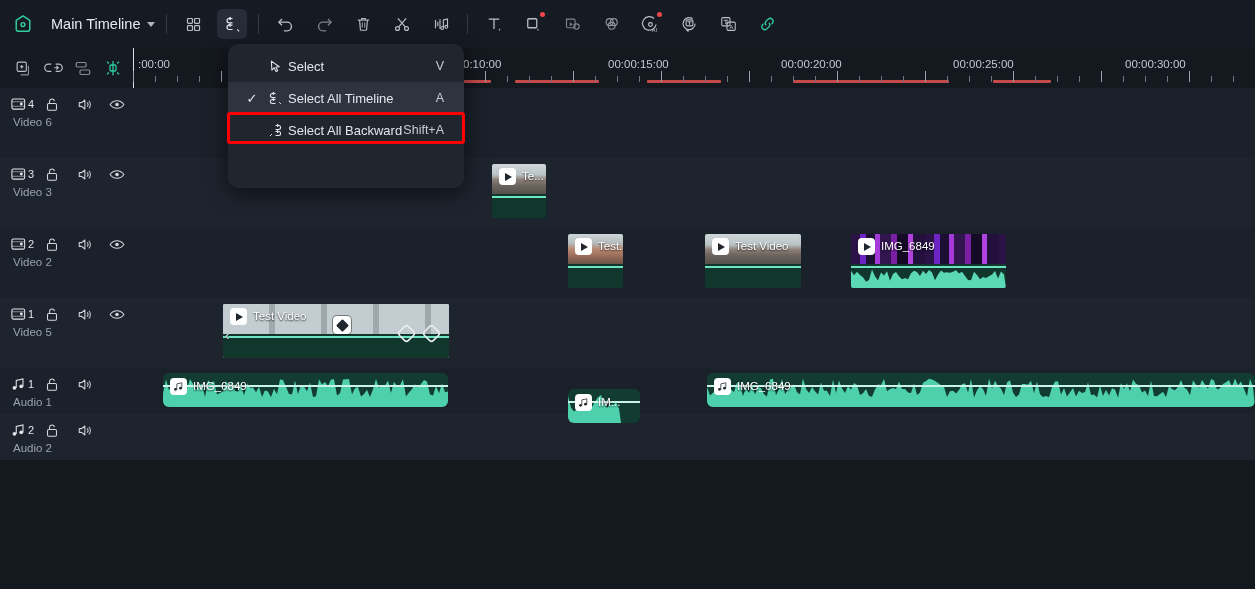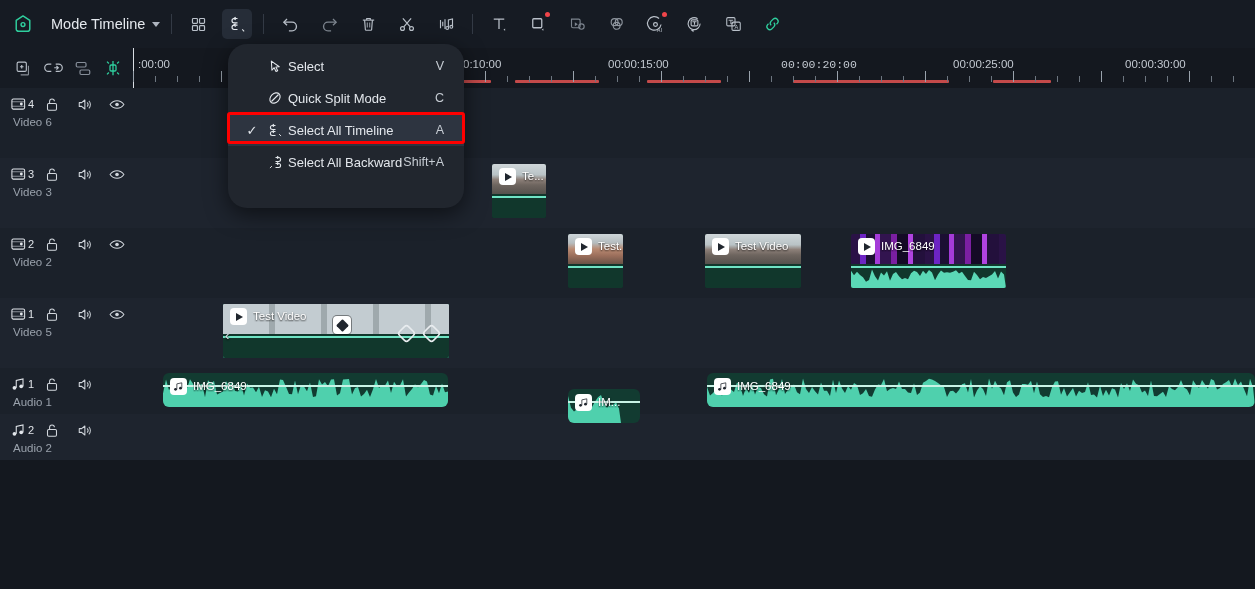--- a/index.html
+++ b/index.html
@@ -111,22 +111,22 @@
 
   
   .aclip{ position:absolute; border-radius:6px; overflow:hidden; background:#123b31; cursor:pointer;}
   .aclip .wave{ position:absolute; left:0;right:0;bottom:0;top:0; }
   .aclip .volline{ position:absolute; left:0;right:0; top:36%; height:2px; background:#c8f3e6; }
   .aclip .alabel{ position:absolute; left:30px; top:7px; font-size:11.5px; color:#fff; text-shadow:0 1px 2px rgba(0,0,0,.8); white-space:nowrap; overflow:hidden;}
   .aclip .abadge{ position:absolute; left:7px; top:5px; width:17px;height:17px;border-radius:4px;background:#fff;display:flex;align-items:center;justify-content:center;}
 
   
   .menu{
-    position:absolute; left:228px; top:44px; width:236px; height:164px;
-    background:#21262e; border-radius:19px;
+    position:absolute; left:228px; top:44px; width:236px; height:144px;
+    background:#21262e; border-radius:10px;
     box-shadow:0 6px 22px rgba(0,0,0,.55);
     z-index:50; padding:6px 0;
   }
   .menu-item{
     position:relative; height:32px; display:flex; align-items:center;
     font-size:13px; color:#e3e7ec; cursor:pointer;
   }
   .menu-item .check{ position:absolute; left:17px; width:14px; text-align:center; font-size:13px; color:#e3e7ec; }
   .menu-item .mi-icon{ position:absolute; left:38px; width:18px;height:18px;display:flex;align-items:center;justify-content:center;}
   .menu-item .mi-label{ position:absolute; left:60px; }
@@ -143,21 +143,21 @@
 <div id="app">
 
   <div class="toolbar">
     <div class="home-logo">
       <svg width="22" height="22" viewBox="0 0 24 24" fill="none" stroke="#2fcf9e" stroke-width="1.6">
         <path d="M12 3.2 4.6 8.1v9.3A2.6 2.6 0 0 0 7.2 20h9.6a2.6 2.6 0 0 0 2.6-2.6V8.1Z" stroke-linejoin="round"></path>
         <circle cx="12" cy="12.6" r="2.1"></circle>
       </svg>
     </div>
     <div class="proj-title">
-      <span>Mode Timeline</span>
+      <span>Main Timeline</span>
       <span class="caret"></span>
     </div>
     <div class="tb-sep"></div>
     <div id="tb-left" style="display:flex;align-items:center;">
         <div class="tb-btn" title="Grid View">
           <svg width="17" height="17" viewBox="0 0 24 24" fill="none" stroke="#b9c0c9" stroke-width="1.7">
             <rect x="3.5" y="3.5" width="7" height="7" rx="1.2"></rect>
             <rect x="13.5" y="3.5" width="7" height="7" rx="1.2"></rect>
             <rect x="3.5" y="13.5" width="7" height="7" rx="1.2"></rect>
             <rect x="13.5" y="13.5" width="7" height="7" rx="1.2"></rect>
@@ -366,21 +366,21 @@
         <div class="tick major" style="left:968px;"></div>
         <div class="tick minor" style="left:990px;"></div>
         <div class="tick minor" style="left:1012px;"></div>
         <div class="tick minor" style="left:1034px;"></div>
         <div class="tick major" style="left:1056px;"></div>
         <div class="tick minor" style="left:1078px;"></div>
         <div class="tick minor" style="left:1100px;"></div>
         <div class="tlabel" style="left:5px;">:00:00</div>
         <div class="tlabel" style="left:330px;">0:10:00</div>
         <div class="tlabel" style="left:475px;">00:00:15:00</div>
-        <div class="tlabel" style="left:648px;font-family:Liberation Mono, monospace;">00:00:20:00</div>
+        <div class="tlabel" style="left:648px;">00:00:20:00</div>
         <div class="tlabel" style="left:820px;">00:00:25:00</div>
         <div class="tlabel" style="left:992px;">00:00:30:00</div>
       </div>
   </div>
 
   <div class="tl-body">
     <div id="tracks-container">
         <div class="track-row" style="top:0px;height:70px;">
       <div class="lane"></div>
       <div class="hdr">
@@ -702,31 +702,20 @@
         <div class="menu-item">
 
        <span class="mi-icon">
             <svg width="15" height="15" viewBox="0 0 20 20" fill="none" stroke="#e3e7ec" stroke-width="1.4">
               <path d="M4.5 2.8 5.2 15l3-3.4 2.5 5 2.2-1-2.4-4.8 4.5-.4z" stroke-linejoin="round"></path>
             </svg>
           </span>
        <span class="mi-label">Select</span>
        <span class="mi-short">V</span>
      </div>
-        <div class="menu-item">
-
-       <span class="mi-icon">
-            <svg width="16" height="16" viewBox="0 0 20 20" fill="none" stroke="#e3e7ec" stroke-width="1.4">
-              <ellipse cx="10" cy="10" rx="7.3" ry="5.4" transform="rotate(-45 10 10)"></ellipse>
-              <path d="M5.6 14.4 14.4 5.6"></path>
-            </svg>
-          </span>
-       <span class="mi-label">Quick Split Mode</span>
-       <span class="mi-short">C</span>
-     </div>
         <div class="menu-item highlight">
        <span class="check">✓</span>
        <span class="mi-icon">
             <svg width="17" height="15" viewBox="0 0 22 18" fill="none" stroke="#e3e7ec" stroke-width="1.35">
               <path d="M11 2.4H7a2.6 2.6 0 0 0 0 5.2h4"></path>
               <path d="M9 .8 7 2.4 9 4"></path>
               <path d="M11 10.4H7a2.6 2.6 0 0 0 0 5.2h4"></path>
               <path d="M9 8.8 7 10.4 9 12"></path>
               <path d="M15.6 13.6l2.6 2.6" stroke-width="1.2"></path>
             </svg>

